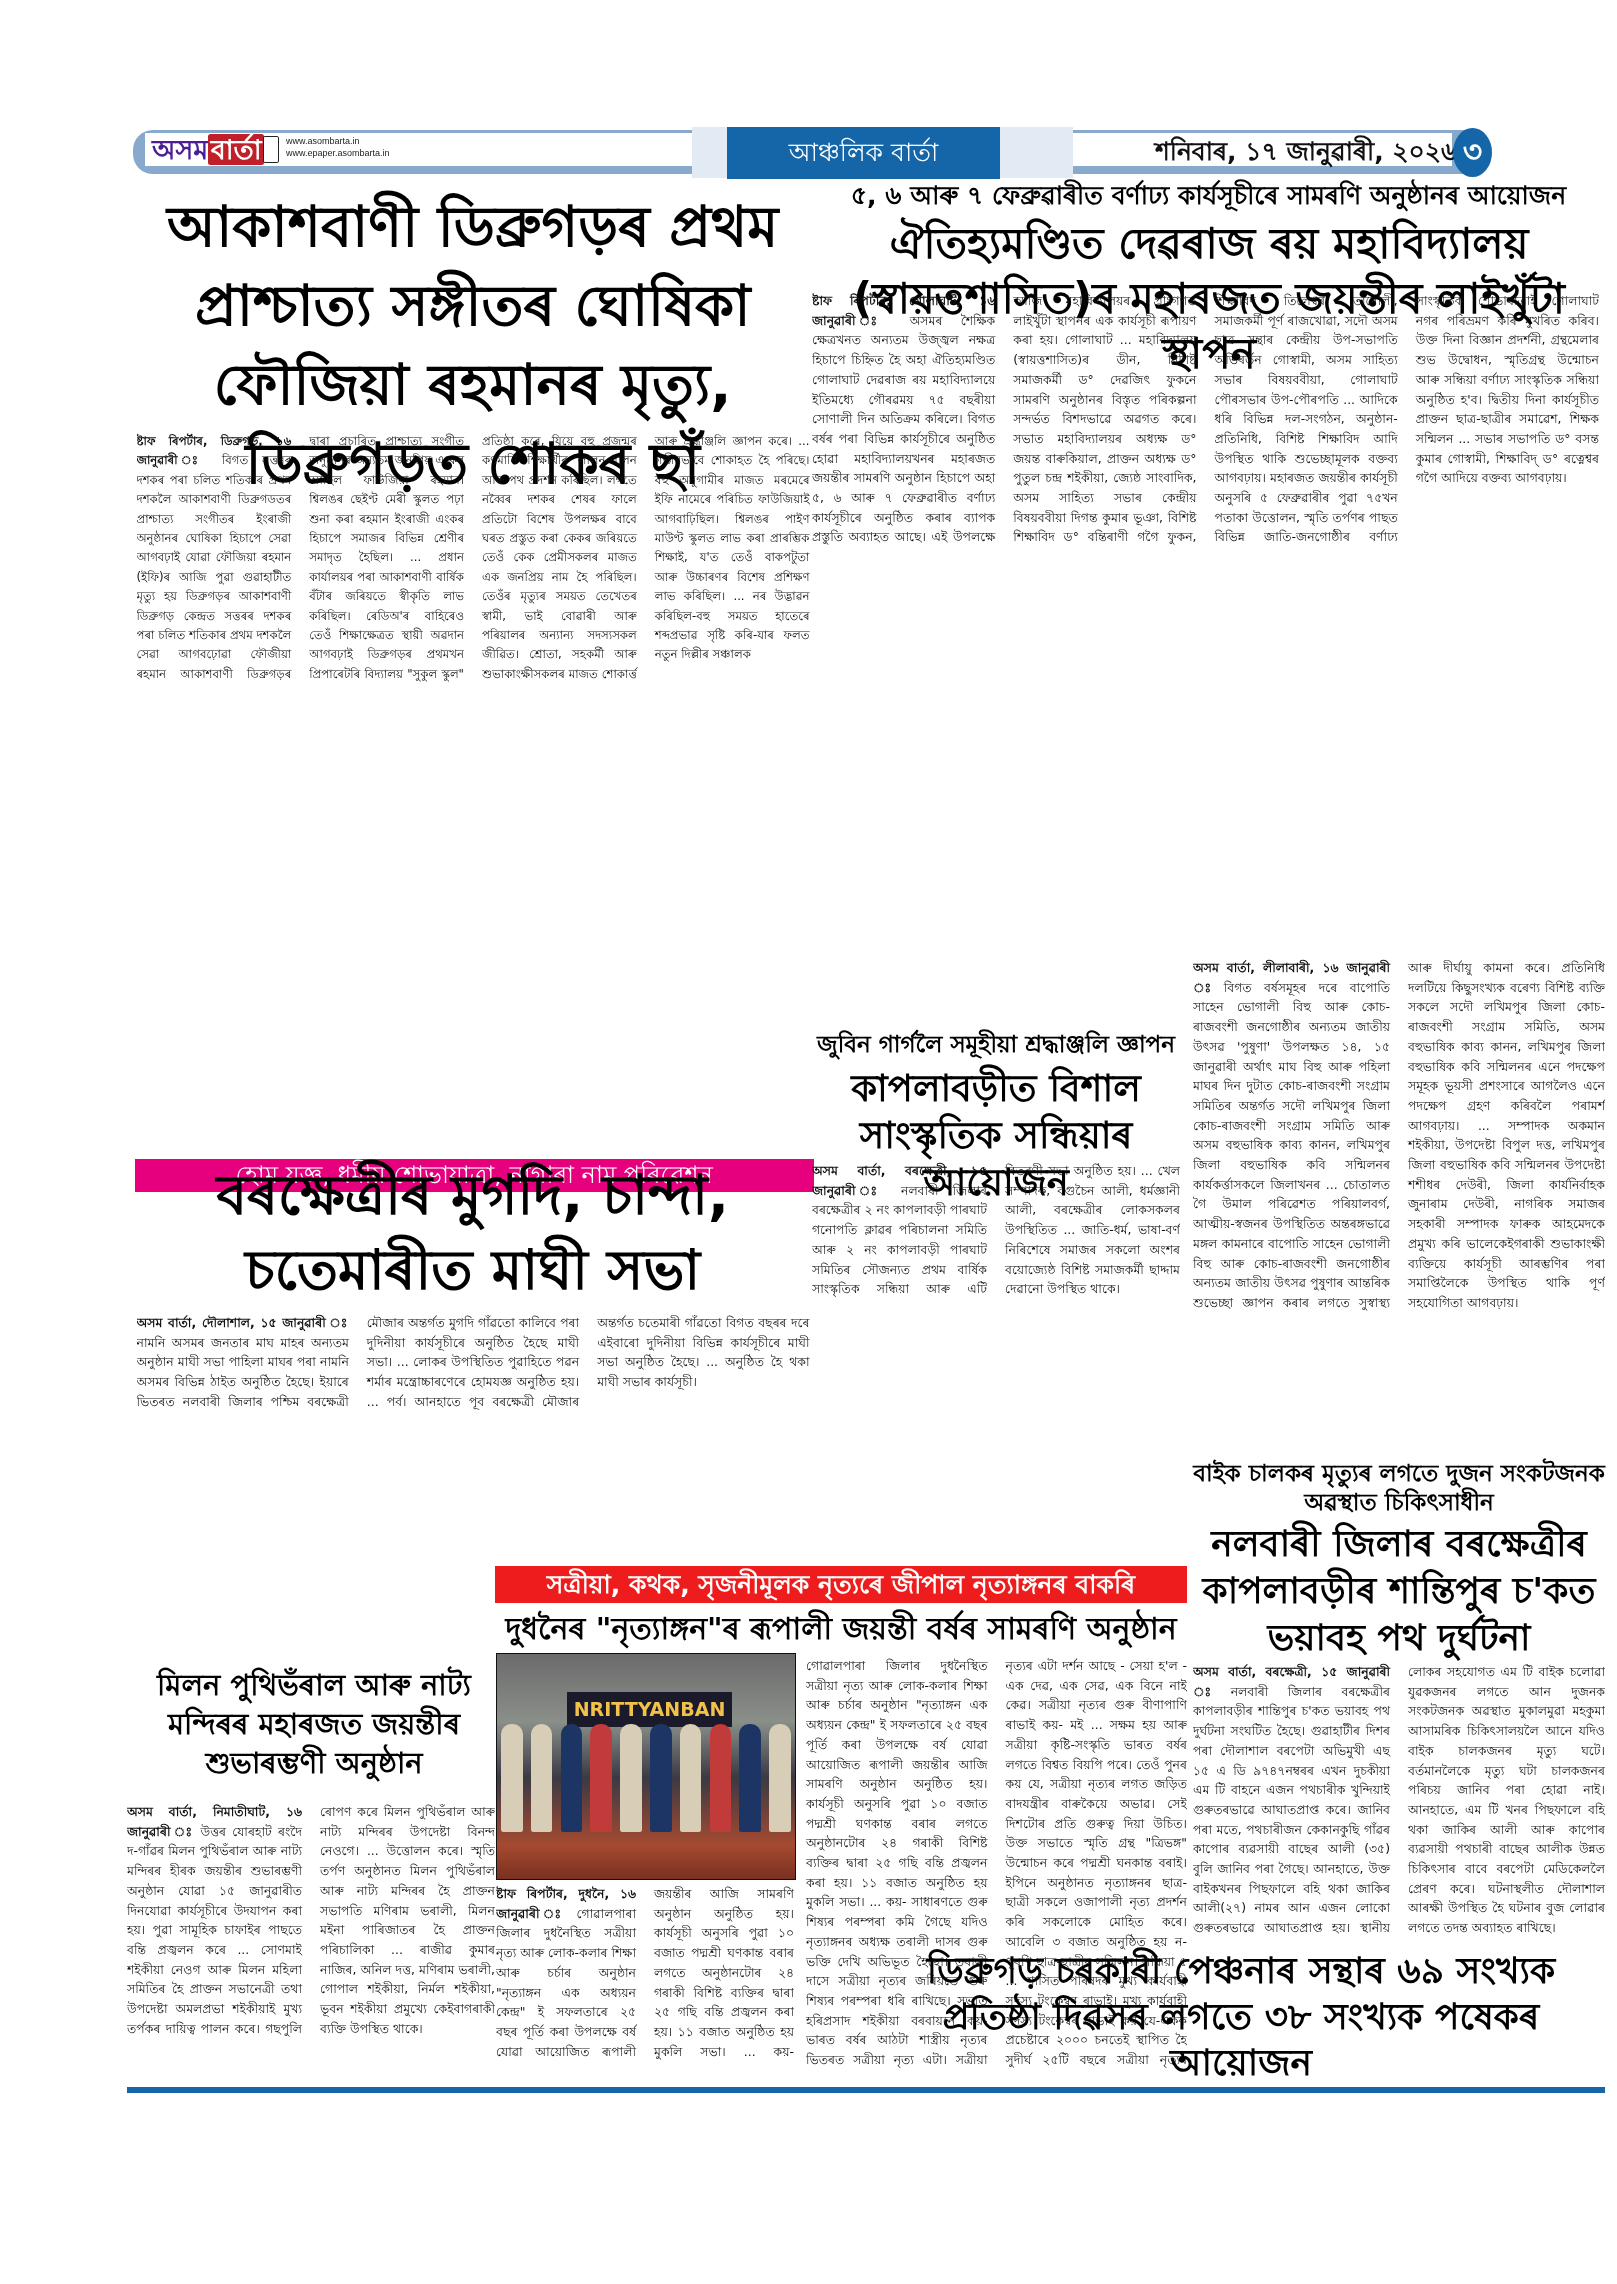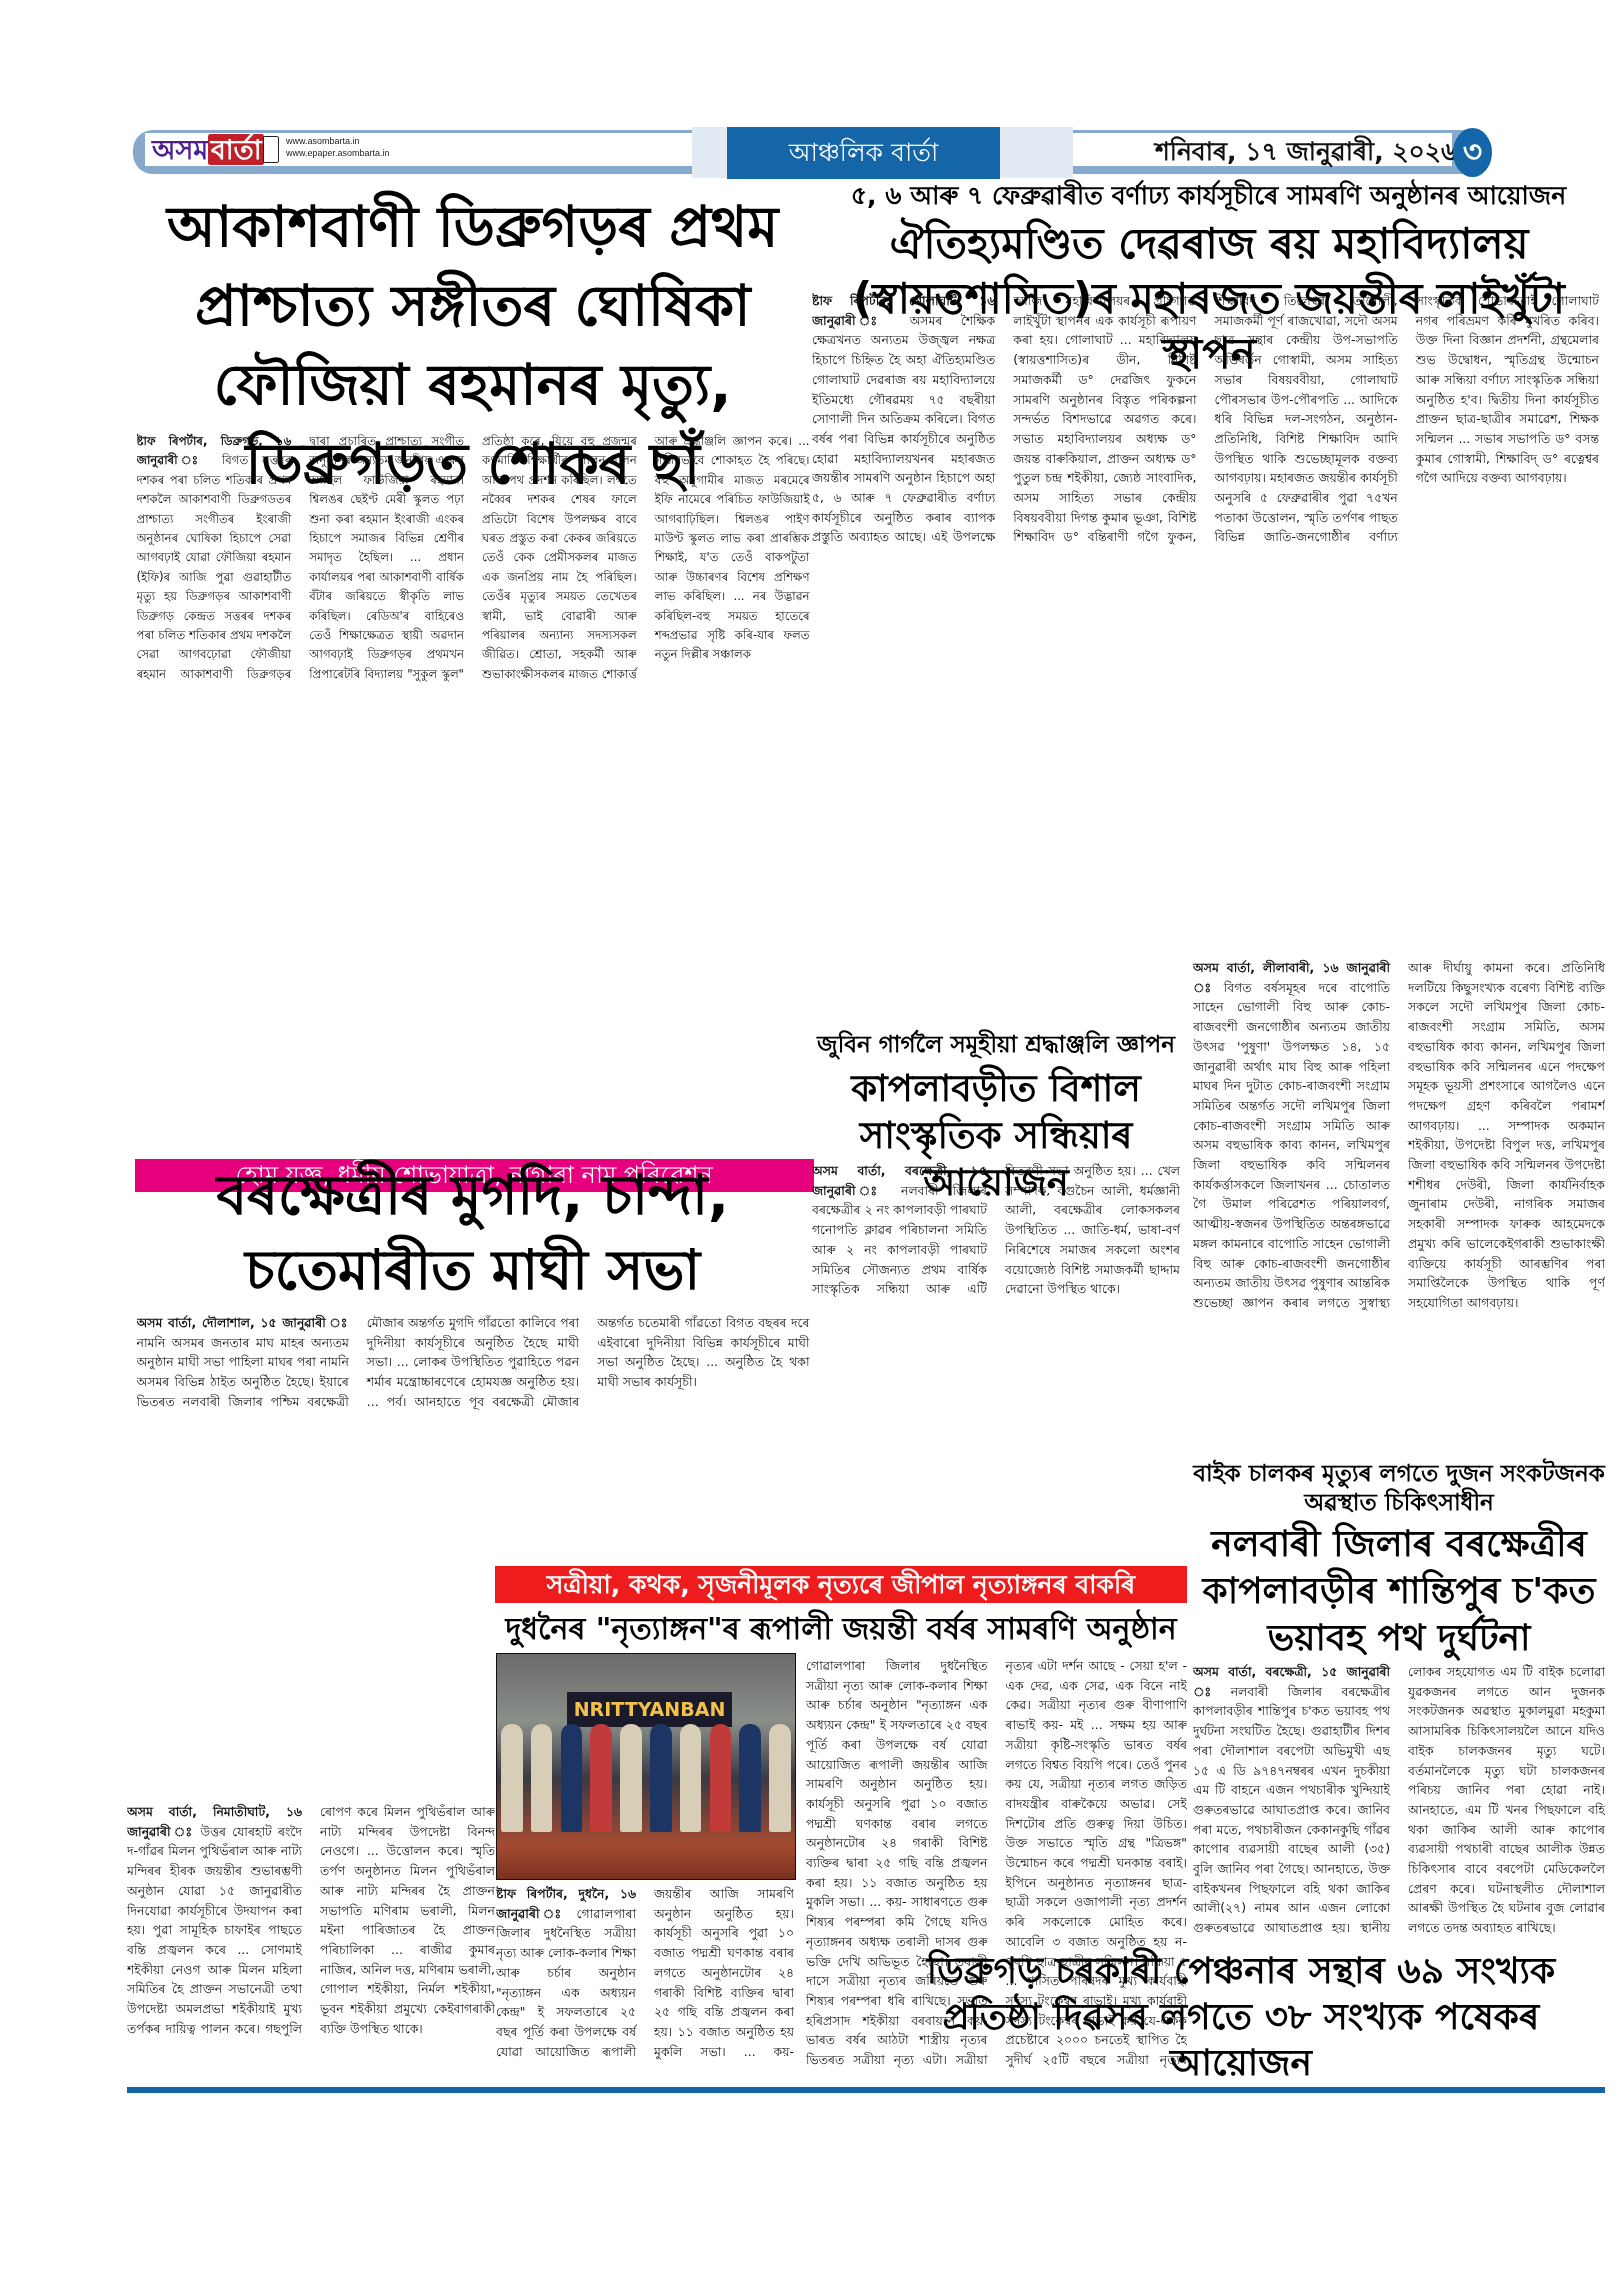--- a/index.html
+++ b/index.html
@@ -60,20 +60,21 @@
     <span>বিগত সত্তৰৰ দশকৰ পৰা চলিত শতিকাৰ প্ৰথম দশকলৈ আকাশবাণী ডিব্ৰুগডতৰ প্ৰাশ্চাত্য সংগীতৰ ইংৰাজী অনুষ্ঠানৰ ঘোষিকা হিচাপে সেৱা আগবঢ়াই যোৱা ফৌজিয়া ৰহমান (ইফি)ৰ আজি পুৱা গুৱাহাটীত মৃত্যু হয় ডিব্ৰুগড়ৰ আকাশবাণী ডিব্ৰুগড় কেন্দ্ৰত সত্তৰৰ দশকৰ পৰা চলিত শতিকাৰ প্ৰথম দশকলৈ সেৱা আগবঢ়োৱা ফৌজীয়া ৰহমান আকাশবাণী ডিব্ৰুগড়ৰ দ্বাৰা প্ৰচাৰিত প্ৰাশ্চাত্য সংগীত অনুষ্ঠানৰ অন্যতম জনপ্ৰিয় এংকৰ আছিল ফাউজিয়া ৰহমান। শ্বিলঙৰ ছেইণ্ট মেৰী স্কুলত পঢ়া শুনা কৰা ৰহমান ইংৰাজী এংকৰ হিচাপে সমাজৰ বিভিন্ন শ্ৰেণীৰ সমাদৃত হৈছিল। ... প্ৰধান কাৰ্যালয়ৰ পৰা আকাশবাণী বাৰ্ষিক বঁটাৰ জৰিয়তে স্বীকৃতি লাভ কৰিছিল। ৰেডিঅ'ৰ বাহিৰেও তেওঁ শিক্ষাক্ষেত্ৰত স্থায়ী অৱদান আগবঢ়াই ডিব্ৰুগড়ৰ প্ৰথমখন প্ৰিপাৰেটৰি বিদ্যালয় "সুকুল স্কুল" প্ৰতিষ্ঠা কৰে, যিয়ে বহু প্ৰজন্মৰ কণমানি শিক্ষাৰ্থীৰ লালন-পালন আৰু পথ প্ৰদৰ্শন কৰিছিল। লগতে নব্বৈৰ দশকৰ শেষৰ ফালে প্ৰতিটো বিশেষ উপলক্ষৰ বাবে ঘৰত প্ৰস্তুত কৰা কেকৰ জৰিয়তে তেওঁ কেক প্ৰেমীসকলৰ মাজত এক জনপ্ৰিয় নাম হৈ পৰিছিল। তেওঁৰ মৃত্যুৰ সময়ত তেখেতৰ স্বামী, ভাই বোৱাৰী আৰু পৰিয়ালৰ অন্যান্য সদস্যসকল জীৱিত। শ্ৰোতা, সহকৰ্মী আৰু শুভাকাংক্ষীসকলৰ মাজত শোকাৰ্ত্ত আৰু শ্ৰদ্ধাঞ্জলি জ্ঞাপন কৰে। ... গভীৰভাবে শোকাহত হৈ পৰিছে। বহু অনুগামীৰ মাজত মৰমেৰে ইফি নামেৰে পৰিচিত ফাউজিয়াই আগবাঢ়িছিল। শ্বিলঙৰ পাইণ মাউণ্ট স্কুলত লাভ কৰা প্ৰাৰম্ভিক শিক্ষাই, য'ত তেওঁ বাকপটুতা আৰু উচ্চাৰণৰ বিশেষ প্ৰশিক্ষণ লাভ কৰিছিল। ... নৰ উদ্ভাৱন কৰিছিল-বহু সময়ত হাতেৰে শব্দপ্ৰভাৱ সৃষ্টি কৰি-যাৰ ফলত নতুন দিল্লীৰ সঞ্চালক</span>
   </div>
 
   <div class="banner" style="left:7.6px;top:993px;width:679px;height:33px;background:#e6007e;font-size:24px;line-height:33px;font-weight:normal;margin-top:39px;">হোম যজ্ঞ, ধৰ্মীয় শোভাযাত্ৰা, নাগাৰা নাম পৰিৱেশন</div>
   <div class="hl" style="left:12.7px;top:1031px;width:666px;font-size:55px;line-height:75px;">বৰক্ষেত্ৰীৰ মুগদি, চান্দা, চতেমাৰীত মাঘী সভা</div>
   <div class="body" style="left:9.5px;top:1186px;width:673px;height:412px;column-count:3;overflow:hidden;">
     <b>অসম বাৰ্তা, দৌলাশাল, ১৫ জানুৱাৰী ঃ</b>
     <span>নামনি অসমৰ জনতাৰ মাঘ মাহৰ অন্যতম অনুষ্ঠান মাঘী সভা পাহিলা মাঘৰ পৰা নামনি অসমৰ বিভিন্ন ঠাইত অনুষ্ঠিত হৈছে। ইয়াৰে ভিতৰত নলবাৰী জিলাৰ পশ্চিম বৰক্ষেত্ৰী মৌজাৰ অন্তৰ্গত মুগদি গাঁৱতো কালিবে পৰা দুদিনীয়া কাৰ্যসূচীৰে অনুষ্ঠিত হৈছে মাঘী সভা। ... লোকৰ উপস্থিতিত পুৱাহিতে পৱন শৰ্মাৰ মন্ত্ৰোচ্চাৰণেৰে হোমযজ্ঞ অনুষ্ঠিত হয়। ... পৰ্ব। আনহাতে পূব বৰক্ষেত্ৰী মৌজাৰ অন্তৰ্গত চতেমাৰী গাঁৱতো বিগত বছৰৰ দৰে এইবাৰো দুদিনীয়া বিভিন্ন কাৰ্যসূচীৰে মাঘী সভা অনুষ্ঠিত হৈছে। ... অনুষ্ঠিত হৈ থকা মাঘী সভাৰ কাৰ্যসূচী।</span>
   </div>
 
+  <div class="hl" style="left:9.5px;top:1539px;width:355px;font-size:29px;line-height:39px;">মিলন পুথিভঁৰাল আৰু নাট্য মন্দিৰৰ মহাৰজত জয়ন্তীৰ শুভাৰম্ভণী অনুষ্ঠান</div>
   <div class="body" style="left:0;top:1675px;width:368px;height:273px;column-count:2;overflow:hidden;">
     <b>অসম বাৰ্তা, নিমাতীঘাট, ১৬ জানুৱাৰী ঃ</b>
     <span>উত্তৰ যোৰহাট ৰংদৈ দ-গাঁৱৰ মিলন পুথিভঁৰাল আৰু নাট্য মন্দিৰৰ হীৰক জয়ন্তীৰ শুভাৰম্ভণী অনুষ্ঠান যোৱা ১৫ জানুৱাৰীত দিনযোৱা কাৰ্যসূচীৰে উদযাপন কৰা হয়। পুৱা সামূহিক চাফাইৰ পাছতে বন্তি প্ৰজ্বলন কৰে ... সোণমাই শইকীয়া নেওগ আৰু মিলন মহিলা সমিতিৰ হৈ প্ৰাক্তন সভানেত্ৰী তথা উপদেষ্টা অমলপ্ৰভা শইকীয়াই মুখ্য তৰ্পকৰ দায়িত্ব পালন কৰে। গছপুলি ৰোপণ কৰে মিলন পুথিভঁৰাল আৰু নাট্য মন্দিৰৰ উপদেষ্টা বিনন্দ নেওগে। ... উত্তোলন কৰে। স্মৃতি তৰ্পণ অনুষ্ঠানত মিলন পুথিভঁৰাল আৰু নাট্য মন্দিৰৰ হৈ প্ৰাক্তন সভাপতি মণিৰাম ভৰালী, মিলন মইনা পাৰিজাতৰ হৈ প্ৰাক্তন পৰিচালিকা ... ৰাজীৱ কুমাৰ নাজিৰ, অনিল দত্ত, মণিৰাম ভৰালী, গোপাল শইকীয়া, নিৰ্মল শইকীয়া, ভূবন শইকীয়া প্ৰমুখ্যে কেইবাগৰাকী ব্যক্তি উপস্থিত থাকে।</span>
   </div>
 
   <div class="hl" style="left:685px;top:52px;width:793px;font-size:25px;line-height:33px;">৫, ৬ আৰু ৭ ফেব্ৰুৱাৰীত বৰ্ণাঢ্য কাৰ্যসূচীৰে সামৰণি অনুষ্ঠানৰ আয়োজন</div>
   <div class="hl" style="left:692px;top:89px;width:780px;font-size:42px;line-height:55px;">ঐতিহ্যমণ্ডিত দেৱৰাজ ৰয় মহাবিদ্যালয় (স্বায়ত্তশাসিত)ৰ মহাৰজত জয়ন্তীৰ লাইখুঁটা স্থাপন</div>
   <div class="body" style="left:685px;top:164px;width:787px;height:501px;column-count:4;overflow:hidden;">
     <b>ষ্টাফ ৰিপৰ্টাৰ, গোলাঘাট, ১৬ জানুৱাৰী ঃ</b>
     <span>অসমৰ শৈক্ষিক ক্ষেত্ৰখনত অন্যতম উজ্জ্বল নক্ষত্ৰ হিচাপে চিহ্নিত হৈ অহা ঐতিহ্যমণ্ডিত গোলাঘাট দেৱৰাজ ৰয় মহাবিদ্যালয়ে ইতিমধ্যে গৌৰৱময় ৭৫ বছৰীয়া সোণালী দিন অতিক্ৰম কৰিলে। বিগত বৰ্ষৰ পৰা বিভিন্ন কাৰ্যসূচীৰে অনুষ্ঠিত হোৱা মহাবিদ্যালয়খনৰ মহাৰজত জয়ন্তীৰ সামৰণি অনুষ্ঠান হিচাপে অহা ৫, ৬ আৰু ৭ ফেব্ৰুৱাৰীত বৰ্ণাঢ্য কাৰ্যসূচীৰে অনুষ্ঠিত কৰাৰ ব্যাপক প্ৰস্তুতি অব্যাহত আছে। এই উপলক্ষে আজি মহাবিদ্যালয়ৰ প্ৰাংগণত লাইখুঁটা স্থাপনৰ এক কাৰ্যসূচী ৰূপায়ণ কৰা হয়। গোলাঘাট ... মহাবিদ্যালয় (স্বায়ত্তশাসিত)ৰ ডীন, বিশিষ্ট সমাজকৰ্মী ড° দেৱজিৎ ফুকনে সামৰণি অনুষ্ঠানৰ বিস্তৃত পৰিকল্পনা সন্দৰ্ভত বিশদভাৱে অৱগত কৰে। সভাত মহাবিদ্যালয়ৰ অধ্যক্ষ ড° জয়ন্ত বাৰুকিয়াল, প্ৰাক্তন অধ্যক্ষ ড° পুতুল চন্দ্ৰ শইকীয়া, জ্যেষ্ঠ সাংবাদিক, অসম সাহিত্য সভাৰ কেন্দ্ৰীয় বিষয়ববীয়া দিগন্ত কুমাৰ ভূঞা, বিশিষ্ট শিক্ষাবিদ ড° বন্তিৰাণী গগৈ ফুকন, শিক্ষাবিদ তিলেশ্বৰ তামোলী, সমাজকৰ্মী পূৰ্ণ ৰাজখোৱা, সদৌ অসম ছাত্ৰ সন্থাৰ কেন্দ্ৰীয় উপ-সভাপতি অভিৰৰ্তন গোস্বামী, অসম সাহিত্য সভাৰ বিষয়ববীয়া, গোলাঘাট পৌৰসভাৰ উপ-পৌৰপতি ... আদিকে ধৰি বিভিন্ন দল-সংগঠন, অনুষ্ঠান-প্ৰতিনিধি, বিশিষ্ট শিক্ষাবিদ আদি উপস্থিত থাকি শুভেচ্ছামূলক বক্তব্য আগবঢ়ায়। মহাৰজত জয়ন্তীৰ কাৰ্যসূচী অনুসৰি ৫ ফেব্ৰুৱাৰীৰ পুৱা ৭৫খন পতাকা উত্তোলন, স্মৃতি তৰ্পণৰ পাছত বিভিন্ন জাতি-জনগোষ্ঠীৰ বৰ্ণাঢ্য সাংস্কৃতিক শোভাযাত্ৰাই গোলাঘাট নগৰ পৰিভ্ৰমণ কৰি মুখৰিত কৰিব। উক্ত দিনা বিজ্ঞান প্ৰদৰ্শনী, গ্ৰন্থমেলাৰ শুভ উদ্বোধন, স্মৃতিগ্ৰন্থ উন্মোচন আৰু সন্ধিয়া বৰ্ণাঢ্য সাংস্কৃতিক সন্ধিয়া অনুষ্ঠিত হ'ব। দ্বিতীয় দিনা কাৰ্যসূচীত প্ৰাক্তন ছাত্ৰ-ছাত্ৰীৰ সমাৱেশ, শিক্ষক সন্মিলন ... সভাৰ সভাপতি ড° বসন্ত কুমাৰ গোস্বামী, শিক্ষাবিদ্ ড° ৰত্নেশ্বৰ গগৈ আদিয়ে বক্তব্য আগবঢ়ায়।</span>

